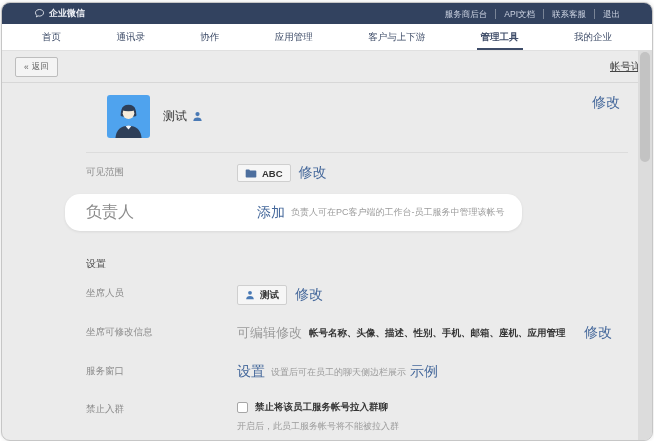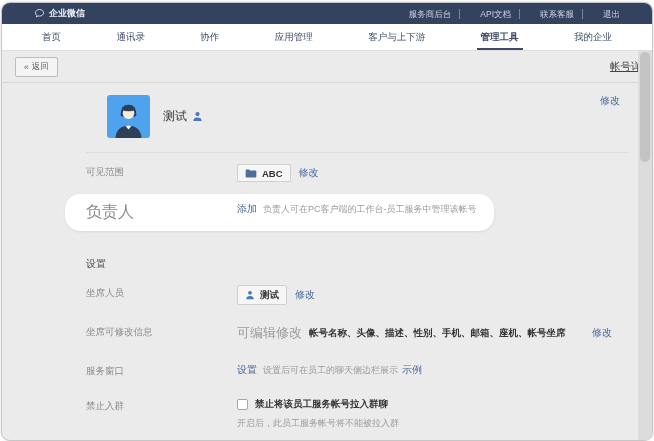--- a/index.html
+++ b/index.html
@@ -3,21 +3,21 @@
 <meta charset="utf-8">
 <style>
   html,body { margin:0; padding:0; background:#fff; font-family:"Liberation Sans","DejaVu Sans",sans-serif; }
   .window { width:650px; height:437px; margin:2px auto; background:#ebebeb; border:1px solid #c6c6c6;
             border-radius:9px; overflow:hidden; position:relative; box-shadow:0 0 4px rgba(0,0,0,.12); }
 
   
   .topbar { height:21px; background:#32425f; display:flex; justify-content:space-between; align-items:center; padding:0 32px; }
   .brand { display:flex; align-items:center; gap:4px; color:#f1f3f8; font-size:9px; font-weight:bold; cursor:pointer; }
   .brand svg { width:11px; height:11px; display:block; }
-  .toplinks { display:flex; align-items:flex-end;gap:12px; }
+  .toplinks { display:flex; align-items:flex-end; }
   .toplink { color:#ccd3e2; font-size:8.5px; padding:0 8px; border-right:1px solid rgba(255,255,255,.35); cursor:pointer; line-height:10px; }
   .toplink:last-child { border-right:none; padding-right:0; }
 
   
   .nav { height:26px; background:#ffffff; display:flex; align-items:stretch; justify-content:space-between; padding:0 30px; border-bottom:1px solid #e0e0e0; }
   .nav-item { font-size:9.5px; color:#3e4c68; display:flex; align-items:center; padding:0 10px; position:relative; cursor:pointer; }
   .nav-item.active { font-weight:bold; }
   .nav-item.active::after { content:""; position:absolute; left:6px; right:6px; bottom:0; height:2px; background:#3e4c68; }
 
   
@@ -28,34 +28,34 @@
 
   
   .panel { padding:8px 40px 0 84px; position:relative; }
   .profile { position:relative; margin-left:21px; padding:4px 0 14px; display:flex; align-items:center; gap:13px; }
   .avatar { width:43px; height:43px; border-radius:3px; overflow:hidden; flex:none; }
   .avatar svg { display:block; }
   .profile-name { font-size:12px; color:#333; display:flex; align-items:center; gap:5px; }
   .pico { width:11px; height:11px; display:inline-block; }
   .profile-modify { position:absolute; right:-8px; top:3px; }
 
-  .link { color:#45689b; cursor:pointer; text-decoration:none; font-size:10px; }
+  .link { color:#45689b; cursor:pointer; text-decoration:none; font-size:14px; }
   .hr { height:1px; background:#dcdcdc; margin-right:-16px; }
 
   .row { display:flex; align-items:flex-start; margin-top:15px; font-size:9.5px; }
   .row-label { width:103px; flex:none; color:#8b8b8b; padding-top:2px; }
   .row-value { display:flex; align-items:center; gap:8px; flex:1; flex-wrap:nowrap;padding-left:48px; }
 
   .chip { display:inline-flex; align-items:center; gap:5px; border:1px solid #cfcfcf; background:rgba(255,255,255,.55);
           border-radius:2px; padding:2.5px 7px; font-size:9.5px; color:#333; font-weight:bold; cursor:default; }
   .chip svg { display:block; }
 
   .owner-band { margin-top:12px; margin-left:-21px; background:#ffffff; border-radius:15px;
-                padding:8px 17px 8px 21px; display:flex; align-items:flex-start; width:fit-content;
-                box-shadow:0 1px 3px rgba(0,0,0,.08); }
+                padding:8px 17px 8px 21px; display:flex; align-items:center; width:fit-content;
+                box-shadow:0 1px 3px rgba(0,0,0,.08);gap:20px; }
   .owner-band .row-label { padding-top:0; }
   .hint { color:#9b9b9b; font-size:9px; }
   .strong { color:#333; font-weight:bold; font-size:9.5px; }
 
   .section-title { margin-top:26px; font-size:10px; color:#4a4a4a; }
 
   .push-right { margin-left:auto; }
 
   input.cb { appearance:none; -webkit-appearance:none; width:11px; height:11px; border:1px solid #a6a6a6;
              border-radius:2px; background:#fff; margin:0; vertical-align:-1px; cursor:pointer; flex:none; }
@@ -171,21 +171,21 @@
           <span>测试</span>
         </span>
         <span class="link">修改</span>
       </span>
     </div>
 
     <div class="row" style="margin-top:19px;">
       <span class="row-label">坐席可修改信息</span>
       <span class="row-value" style="gap:7px;">
         <span class="hint" style="font-size:13px;">可编辑修改</span>
-        <span class="strong">帐号名称、头像、描述、性别、手机、邮箱、座机、帐号坐席</span>
+        <span class="strong">帐号名称、头像、描述、性别、手机、邮箱、座机、应用管理</span>
         <span class="link push-right">修改</span>
       </span>
     </div>
 
     <div class="row" style="margin-top:21px;">
       <span class="row-label">服务窗口</span>
       <span class="row-value" style="gap:6px;">
         <span class="link">设置</span>
         <span class="hint">设置后可在员工的聊天侧边栏展示</span>
         <span class="link" style="margin-left:-2px;">示例</span>

